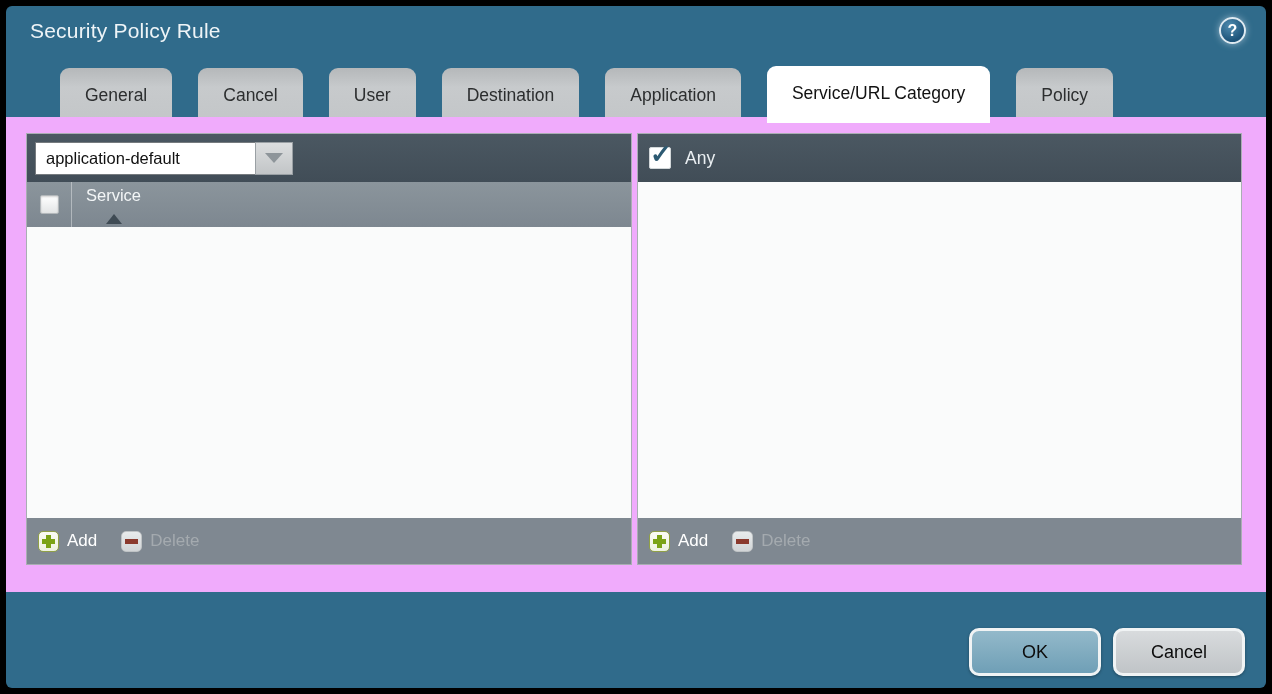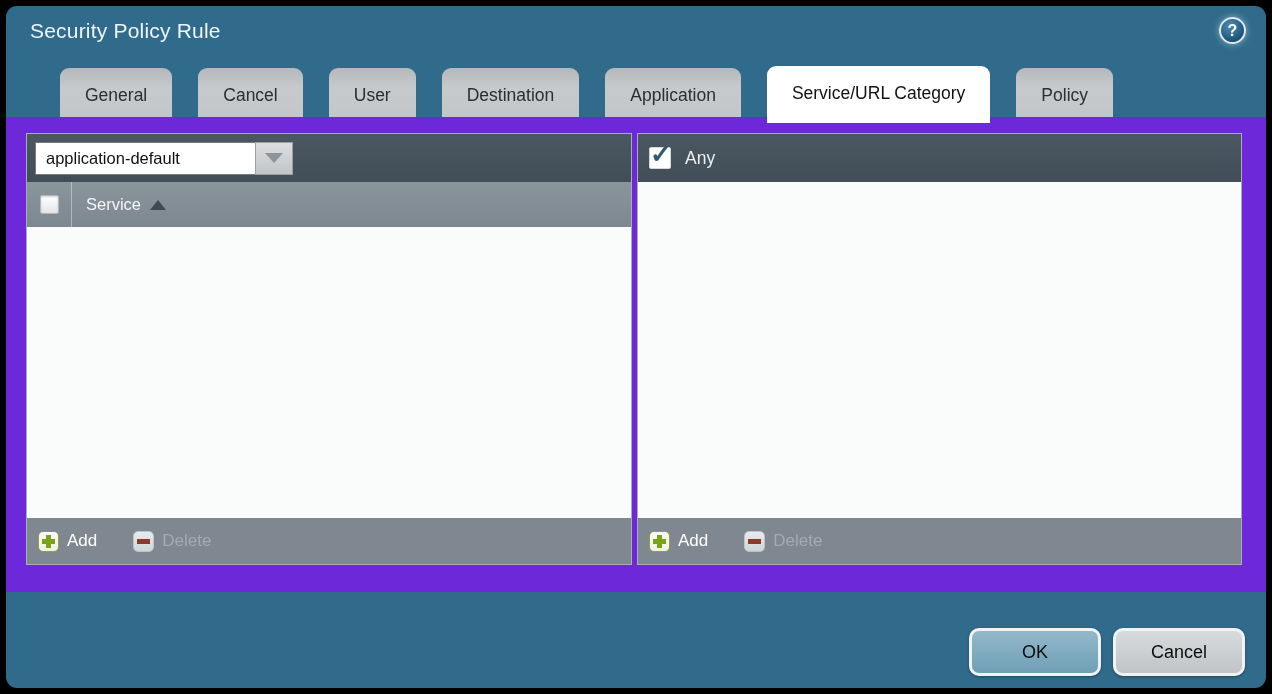--- a/index.html
+++ b/index.html
@@ -1,47 +1,47 @@
 <!DOCTYPE html>
 <html><head>
 <meta charset="utf-8">
 <style>
   * { margin:0; padding:0; box-sizing:border-box; }
   html,body { width:1272px; height:694px; }
   body { font-family:"Liberation Sans", sans-serif; background:#000; position:relative; overflow:hidden; }
 
   .frame { position:absolute; inset:0; background:#000; }
-  .dialog { position:absolute; inset:6px; background:#306b8b; border-radius:11px; }
+  .dialog { position:absolute; inset:6px; background:#306b8b; border-radius:6px; }
 
   
   .title { position:absolute; left:24px; top:13px; font-size:21px; color:#eef4f7; letter-spacing:.2px; }
   .help { position:absolute; top:11px; right:20px; width:27px; height:27px; border-radius:50%;
           background:radial-gradient(circle at 38% 30%, #4f8cb0, #1d5379 70%);
           border:2px solid #dfeaf1; box-shadow:0 0 7px rgba(220,235,245,.55);
           display:flex; align-items:center; justify-content:center;
           color:#fff; font-size:16px; font-weight:bold; cursor:pointer; }
 
   
   .tabs { position:absolute; left:20px; top:56px; height:61px; display:flex; align-items:flex-end; gap:26px;padding-left:34px; }
   .tab { height:55px; line-height:55px; padding:0 25px; font-size:17.5px; color:#2c2e2f;
          background:linear-gradient(#b5b8ba, #c7cacc 35%, #c3c6c8);
          border-radius:9px 9px 0 0; cursor:pointer; white-space:nowrap; }
   .tab.active { background:#fff; height:57px; line-height:55px; color:#121212; position:relative; z-index:3; }
 
   
-  .content { position:absolute; left:0; top:111px; width:1260px; height:475px; background:#6d28d9; z-index:2; }
+  .content { position:absolute; left:0; top:111px; width:1260px; height:475px; background:#f0abfc; z-index:2; }
 
   .panel { position:absolute; top:16px; height:432px; border:1px solid #a9aeb3; display:flex; flex-direction:column; background:#fafbfb; }
   .panel-left  { left:20px;  width:606px; }
   .panel-right { left:631px; width:605px; }
 
   .ptoolbar { height:48px; background:linear-gradient(#4b5862,#414d57); flex:0 0 auto; display:flex; align-items:center; }
   .pheader  { height:45px; background:linear-gradient(#8b959c,#7d8790); flex:0 0 auto; display:flex; align-items:center; }
   .pbody    { flex:1 1 auto; background:#fafbfb; }
-  .pfooter  { height:46px; background:#7f8891; flex:0 0 auto; display:flex; align-items:center; padding-left:11px; gap:36px; }
+  .pfooter  { height:46px; background:#7f8891; flex:0 0 auto; display:flex; align-items:center; padding-left:11px; gap:24px; }
 
   
   .dropdown { display:flex; margin-left:8px; height:33px; }
   .dd-value { width:220px; height:33px; background:#fff; border:1px solid #767b7f; border-right:none;
               font-size:16.5px; color:#111; display:flex; align-items:center; padding-left:10px; cursor:text; }
   .dd-btn { width:38px; height:33px; background:linear-gradient(#dcdedf,#c2c5c7); border:1px solid #9aa0a4;
             display:flex; align-items:center; justify-content:center; cursor:pointer; }
   .tri-down { width:0; height:0; border-left:9px solid transparent; border-right:9px solid transparent; border-top:10px solid #8e959a; }
 
   
@@ -49,21 +49,21 @@
         border:1px solid #b2b7ba; box-shadow:inset 0 1px 2px rgba(0,0,0,.18); cursor:pointer; }
   .cb-any { width:22px; height:22px; background:#fff; border:1px solid #d2d7d9; border-radius:2px;
             position:relative; cursor:pointer; flex:0 0 auto; }
   .cb-any .check { position:absolute; left:0px; top:-9px; font-size:26px; font-weight:bold; color:#2d5a72; }
 
   .any-row { display:flex; align-items:center; padding-left:11px; width:100%; }
   .any-label { margin-left:14px; font-size:17.5px; color:#e9eef1; }
 
   .cb-cell { width:44px; display:flex; justify-content:center; align-items:center; height:100%; }
   .col-divider { width:1px; height:100%; background:rgba(255,255,255,.38); }
-  .col-head { display:flex; align-items:center; margin-left:14px; cursor:pointer; gap:9px; }
+  .col-head { display:flex; align-items:center; margin-left:14px; cursor:pointer; gap:9px;flex-direction:column; }
   .col-label { font-size:16.5px; color:#f3f6f7; }
   .tri-up { width:0; height:0; border-left:8px solid transparent; border-right:8px solid transparent; border-bottom:10px solid #3f4b54; }
 
   
   .tool-btn { display:flex; align-items:center; gap:8px; cursor:pointer; }
   .icon-sq { width:21px; height:21px; border-radius:5px; position:relative; flex:0 0 auto; }
   .icon-plus { background:linear-gradient(#fbfcf6,#eef2e1); border:1px solid #90a046; }
   .icon-plus::before { content:''; position:absolute; left:3px; top:7px; width:13px; height:5px; background:#7ba317; }
   .icon-plus::after  { content:''; position:absolute; left:7px; top:3px; width:5px; height:13px; background:#7ba317; }
   .icon-minus { background:linear-gradient(#e8ebec,#d2d5d7); border:1px solid #bfc3c5; }

